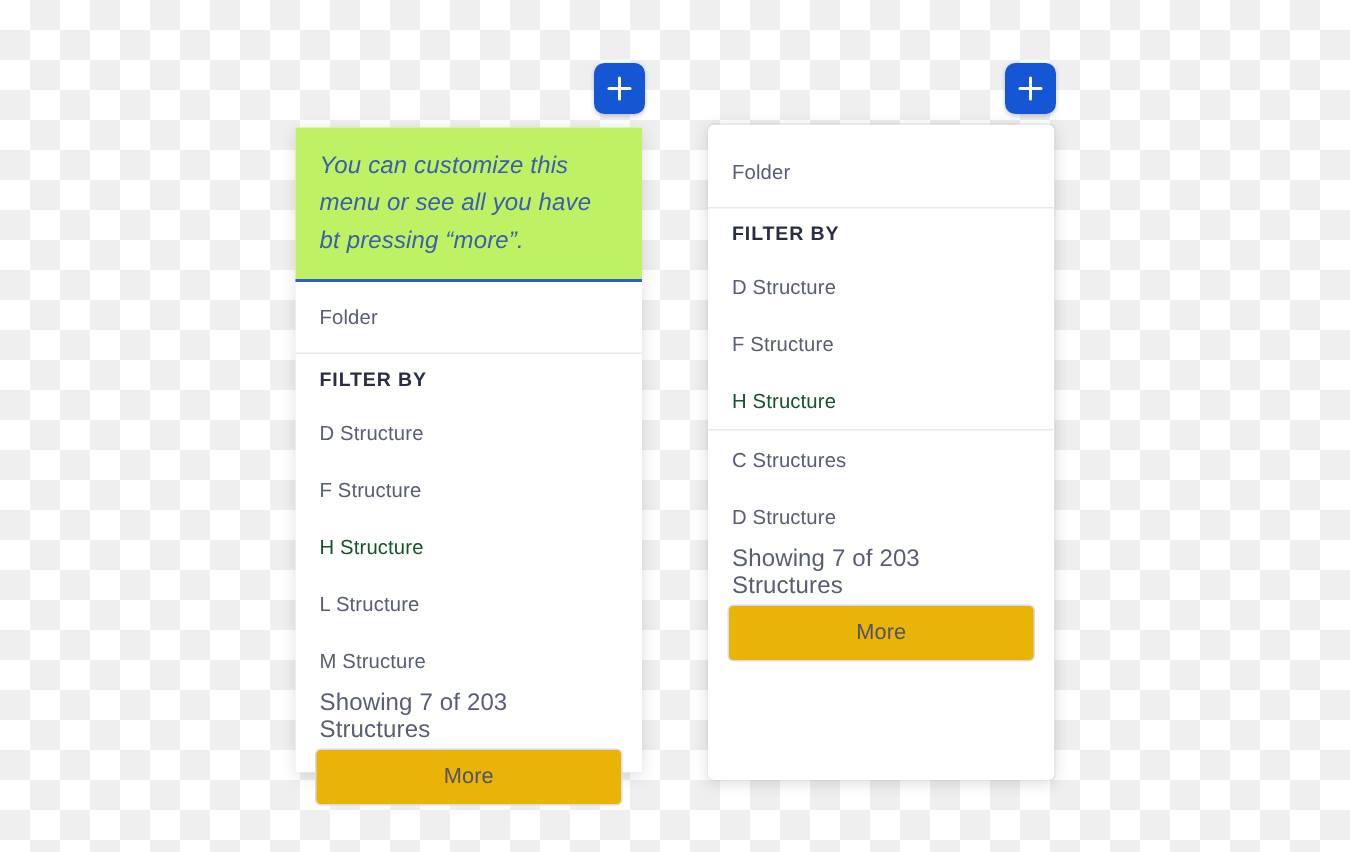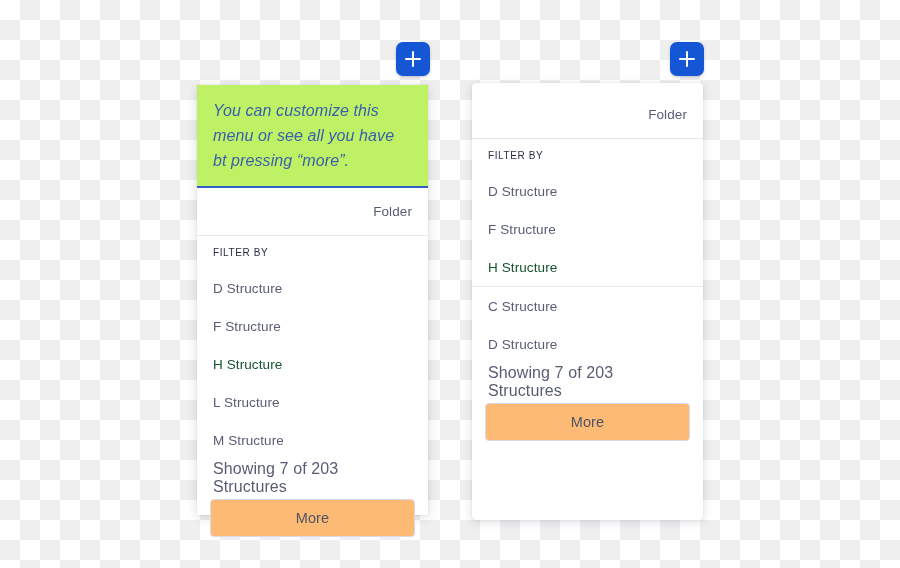--- a/index.html
+++ b/index.html
@@ -88,35 +88,35 @@
   
   .menu-row {
     padding: 0 16px;
     display: flex;
     align-items: center;
     color: #585d74;
     font-size: 13.5px;
     cursor: pointer;
     letter-spacing: 0.1px;
   }
-  .menu-row.folder-row { height: 47px; justify-content: flex-end; }
+  .menu-row.folder-row { height: 47px; }
   .menu-row.item-row   { height: 38px; align-items: center; }
   .menu-row.disabled {
     color: #14532d;
     cursor: default;
   }
 
   .section-label {
     padding: 0 16px;
     display: flex;
     align-items: center;
     height: 33px;
     color: #2a2e45;
-    font-size: 10px;
-    font-weight: normal;
+    font-size: 13px;
+    font-weight: bold;
     letter-spacing: 0.6px;
   }
 
   .divider {
     height: 1px;
     background: #e7e9f0;
     margin: 0;
   }
 
   .showing-text {
@@ -130,21 +130,21 @@
   }
 
   .more-wrap {
     padding: 2px 13px 0 13px;
   }
   .more-button {
     display: block;
     width: 100%;
     box-sizing: border-box;
     height: 38px;
-    background: #fdba74;
+    background: #eab308;
     border: 1px solid #d9dbe6;
     border-radius: 4px;
     color: #4f5469;
     font-family: "Liberation Sans", sans-serif;
     font-size: 14.5px;
     cursor: pointer;
     letter-spacing: 0.1px;
   }
 
   
@@ -218,21 +218,21 @@
     <div class="menu-row item-row">
       <span>F Structure</span>
     </div>
     <div class="menu-row item-row disabled">
       <span>H Structure</span>
     </div>
 
     <div class="divider"></div>
 
     <div class="menu-row item-row">
-      <span>C Structure</span>
+      <span>C Structures</span>
     </div>
     <div class="menu-row item-row">
       <span>D Structure</span>
     </div>
 
     <div class="showing-text">Showing 7 of 203 Structures</div>
 
     <div class="more-wrap">
       <button class="more-button">More</button>
     </div>

